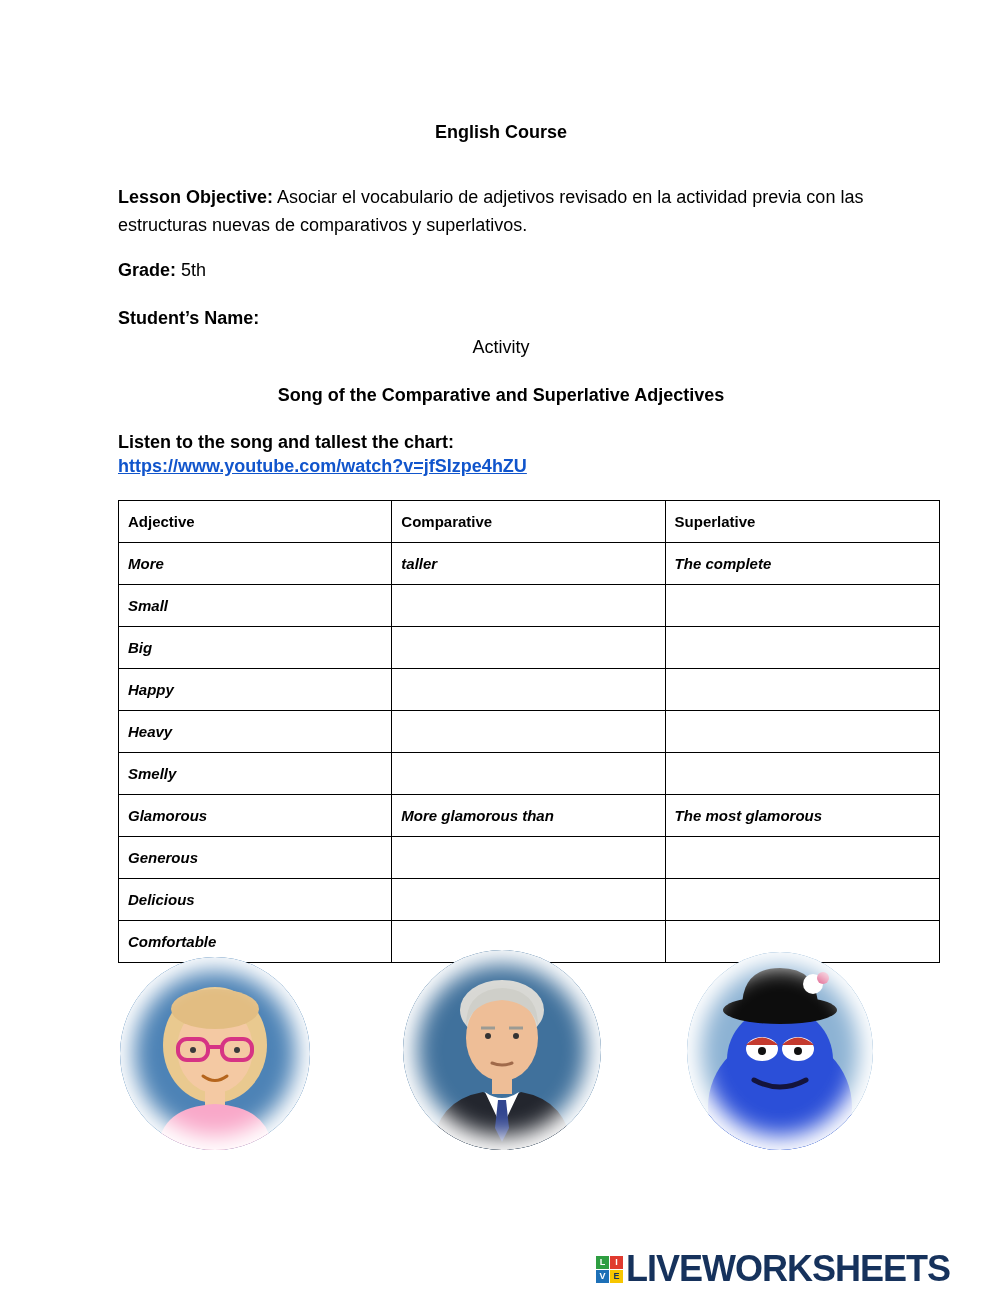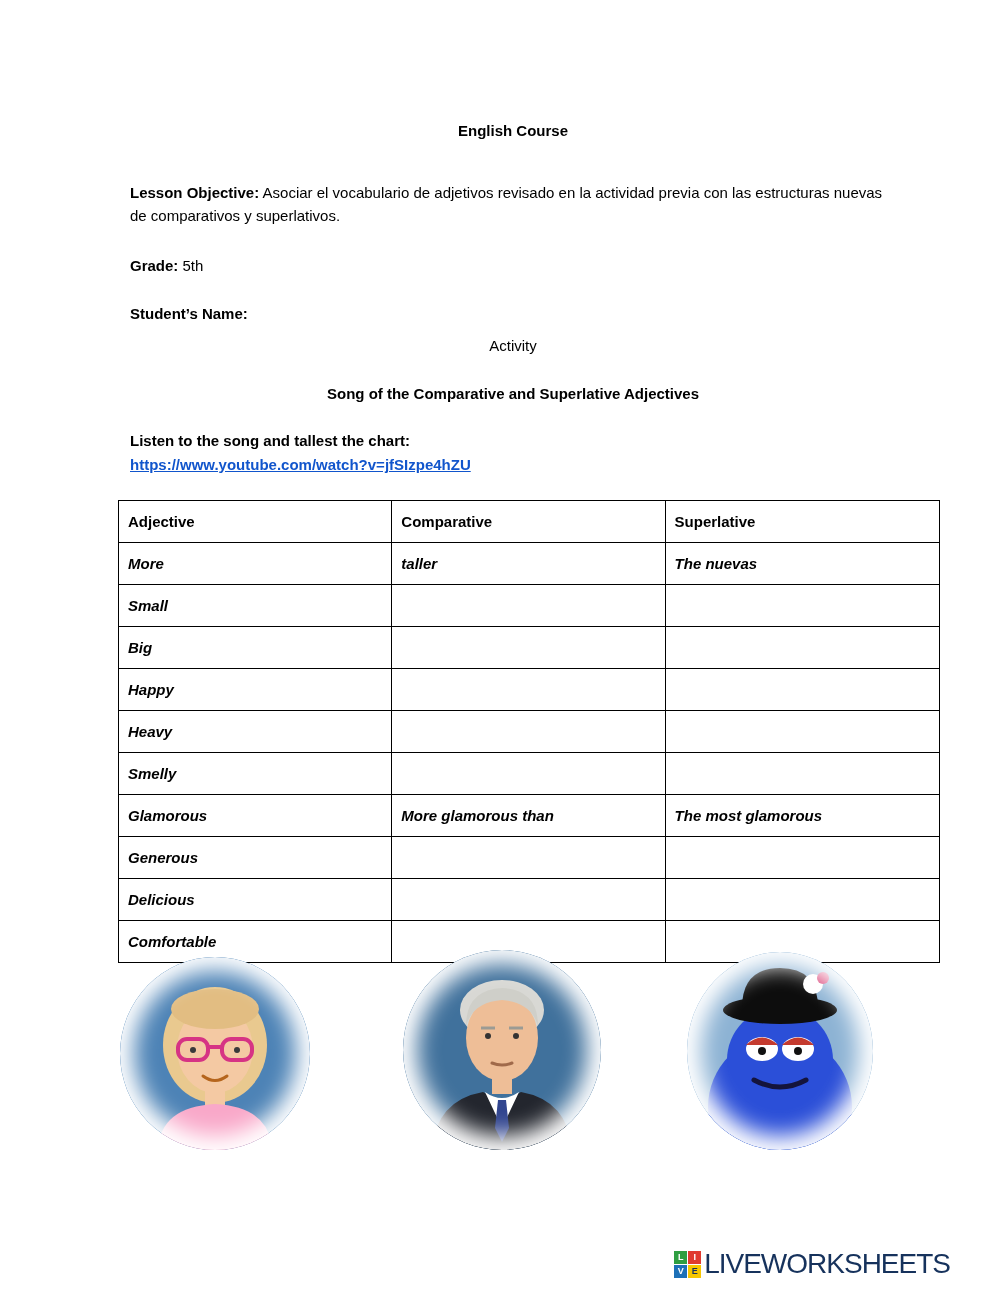--- a/index.html
+++ b/index.html
@@ -2,21 +2,21 @@
 <html><head>
 <meta charset="utf-8">
 <style>
   html,body{margin:0;padding:0;}
   body{
     width:1000px;height:1294px;background:#ffffff;
     font-family:"Liberation Sans", sans-serif;color:#000;
   }
   .page{position:relative;width:1000px;height:1294px;background:#ffffff;overflow:hidden;}
 
-  .block{position:absolute;left:130px;width:766px;font-size:15px;line-height:1.55;}
+  .block{position:absolute;left:118px;width:766px;font-size:18px;line-height:1.55;}
   .center{text-align:center;}
   .bold{font-weight:bold;}
 
   .title{top:119px;font-weight:bold;}
   .objective{top:166px;}
   .grade{top:239px;}
   .student{top:287px;}
   .activity{top:334px;font-weight:normal;}
   .song{top:382px;font-weight:bold;}
   .listen{top:429px;font-weight:bold;}
@@ -40,21 +40,21 @@
   .oval-grover{left:687px;top:952px;width:186px;height:198px;}
 
   .brand{position:absolute;right:50px;top:1248px;display:flex;align-items:center;gap:3px;}
   .logo-grid{display:grid;grid-template-columns:13px 13px;grid-template-rows:13px 13px;gap:1px;}
   .logo-grid span{display:flex;align-items:center;justify-content:center;
     color:#fff;font-size:9px;font-weight:bold;line-height:1;}
   .sq-l{background:#2e9e41;}
   .sq-i{background:#e03a2f;}
   .sq-v{background:#1d70b7;}
   .sq-e{background:#f7c600;color:#16325c !important;}
-  .brand-text{font-size:28px;font-weight:normal;color:#16325c;letter-spacing:-1px;}
+  .brand-text{font-size:36px;font-weight:bold;color:#16325c;letter-spacing:-1px;}
 </style>
 </head>
 <body>
 
 <div class="page">
 
   <div class="block center title">English Course</div>
 
   <p class="block objective"><strong>Lesson Objective:</strong><span> Asociar el vocabulario de adjetivos revisado en la actividad previa con las estructuras nuevas de comparativos y superlativos.</span></p>
 
@@ -80,21 +80,21 @@
       <tr>
         <th>Adjective</th>
         <th>Comparative</th>
         <th>Superlative</th>
       </tr>
     </thead>
     <tbody>
       <tr>
         <td>More</td>
         <td>taller</td>
-        <td>The nuevas</td>
+        <td>The complete</td>
       </tr>
       <tr>
         <td>Small</td>
         <td></td>
         <td></td>
       </tr>
       <tr>
         <td>Big</td>
         <td></td>
         <td></td>

